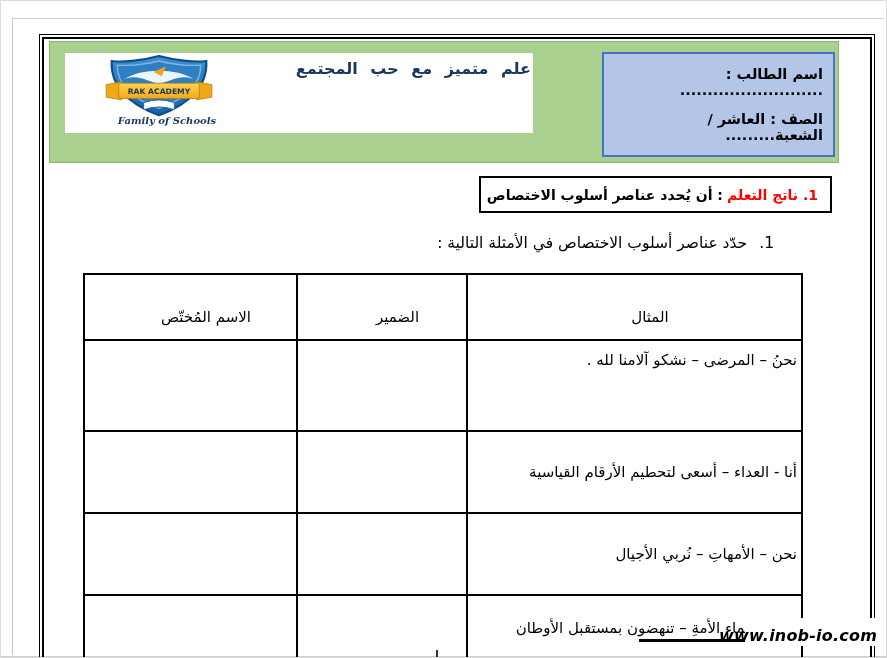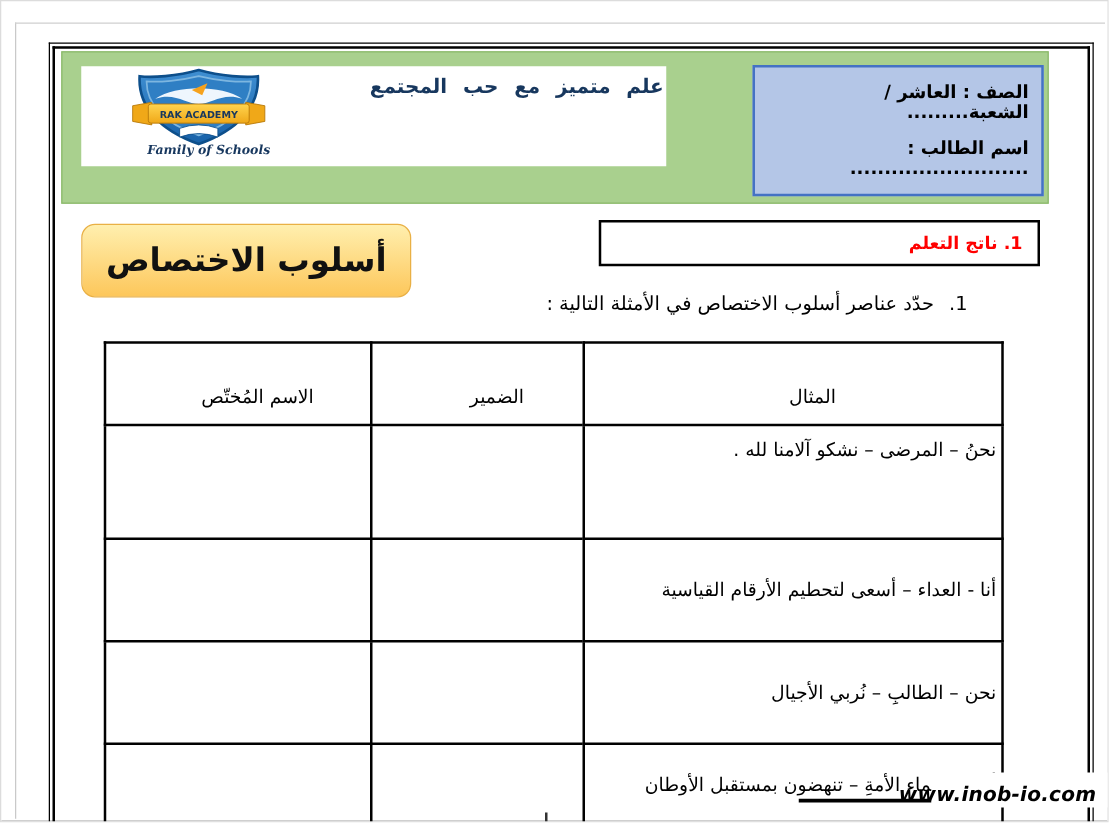--- a/index.html
+++ b/index.html
@@ -94,29 +94,29 @@
         <polygon points="156,44 134,40 134,66 156,62" fill="#f0a818" stroke="#b57708"></polygon>
         <rect x="22" y="42" width="116" height="22" rx="3" fill="url(#gRib)" stroke="#b57708"></rect>
         <text x="80" y="58" text-anchor="middle" font-size="11" font-weight="bold" fill="#17375E">RAK ACADEMY</text>
         <path d="M58 70 Q80 62 102 70 L102 80 Q80 72 58 80 Z" fill="#ffffff" stroke="#0d4f8b"></path>
       </svg>
       <div class="family">Family of Schools</div>
       <div class="motto-ar" dir="rtl">علم متميز مع حب المجتمع</div>
     </div>
 
     <div class="student-box">
+      <div>اسم الطالب : ..........................</div>
       <div>الصف :  العاشر  / الشعبة.........</div>
-      <div>اسم الطالب : ..........................</div>
     </div>
   </div>
 
-  <div class="abs title-box">أسلوب الاختصاص</div>
 
   <div class="abs outcome-box">
     <span class="red">1. ناتج التعلم</span>
+    <span> : أن يُحدد عناصر أسلوب الاختصاص</span>
   </div>
 
   <div class="abs instruction">
     <span class="num">1.</span><span>حدّد عناصر أسلوب الاختصاص في الأمثلة التالية :</span>
   </div>
 
   <table class="sheet">
     <colgroup>
         <col style="width:335px">
         <col style="width:170px">
@@ -134,21 +134,21 @@
         <td class="example">نحنُ – المرضى – نشكو آلامنا لله .</td>
         <td></td>
         <td></td>
       </tr>
       <tr class="r2">
         <td class="example">أنا - العداء – أسعى لتحطيم الأرقام القياسية</td>
         <td></td>
         <td></td>
       </tr>
       <tr class="r3">
-        <td class="example">نحن – الطالبِ – نُربي الأجيال</td>
+        <td class="example">نحن – الأمهاتِ – نُربي الأجيال</td>
         <td></td>
         <td></td>
       </tr>
       <tr class="r4">
         <td class="example">أنتم - علماء الأمةِ – تنهضون بمستقبل الأوطان</td>
         <td></td>
         <td></td>
       </tr>
     </tbody>
   </table>

